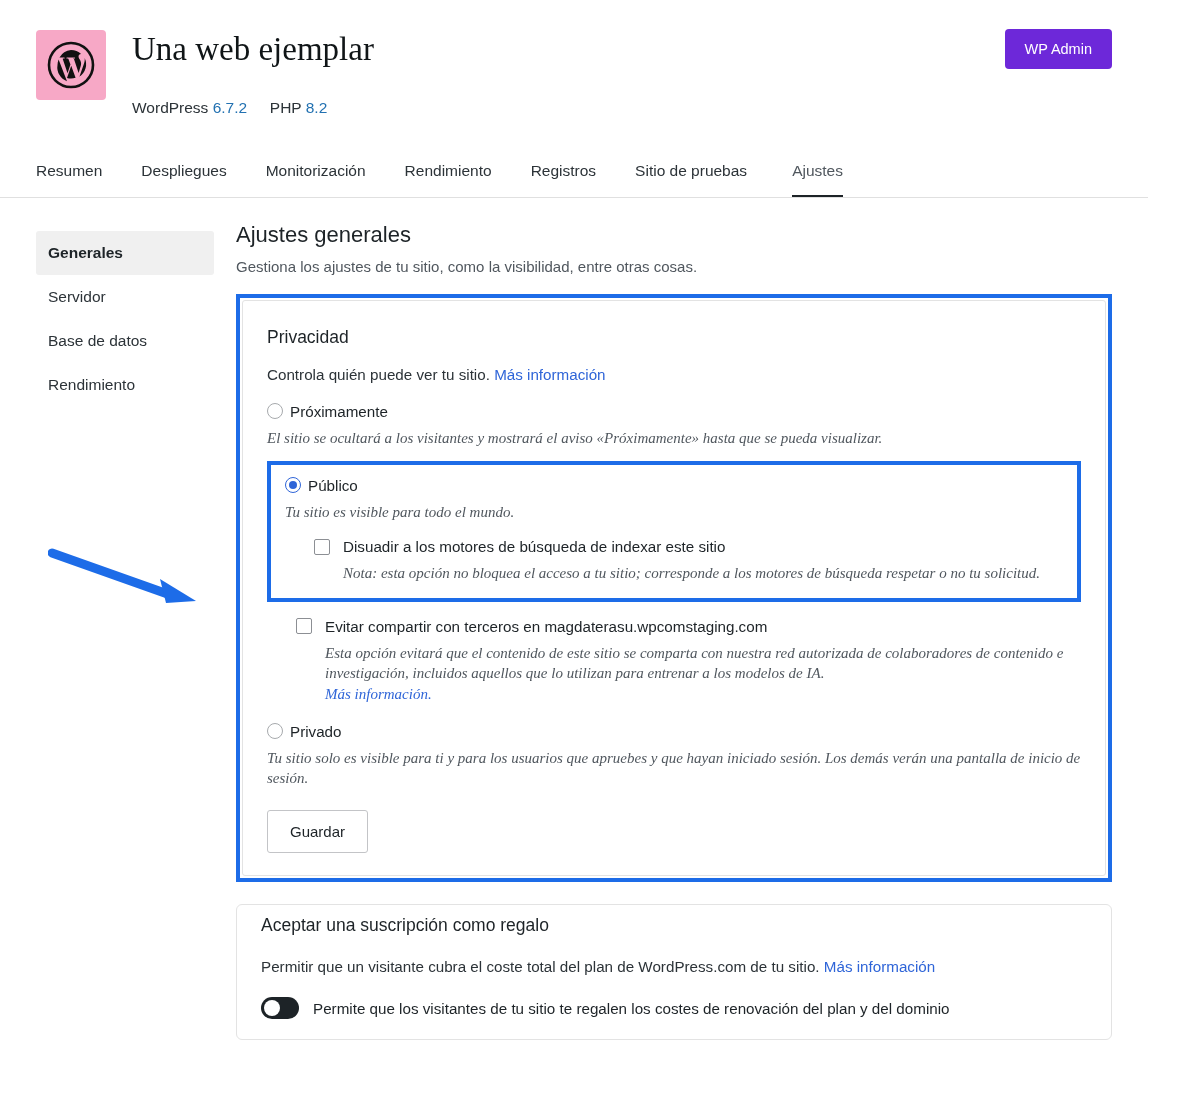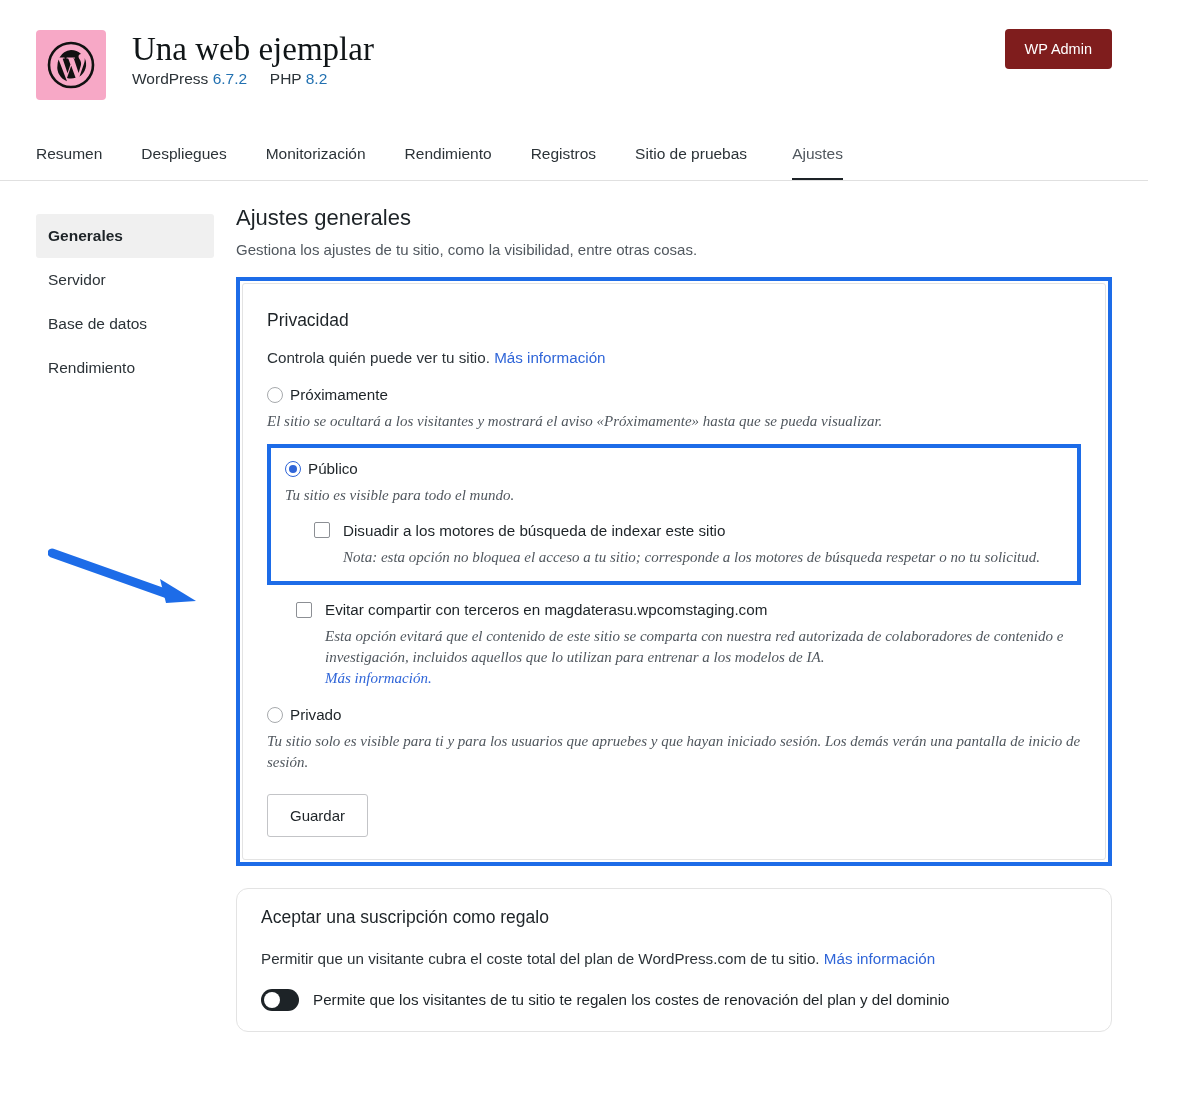--- a/index.html
+++ b/index.html
@@ -31,30 +31,31 @@
   .header-text { margin-left: 26px; padding-top: 2px; }
   .site-title {
     font-family: "Liberation Serif", serif;
     font-size: 33px;
     font-weight: 400;
     color: #101517;
     line-height: 1.2;
     margin: 0 0 0 0;
   }
   .site-meta {
+    margin-top: 29px;
     font-size: 15.5px;
     color: #2c3338;
   }
   .site-meta .val { color: #2271b1; }
   .site-meta .sep { display: inline-block; width: 14px; }
 
   .wp-admin-btn {
     position: absolute;
     top: 29px; right: 36px;
-    background: #7f1d1d;
+    background: #6d28d9;
     color: #fff;
     border: none;
     border-radius: 4px;
     font-size: 14.5px;
     padding: 12px 20px;
     cursor: pointer;
     font-family: "Liberation Sans", sans-serif;
   }
 
   
@@ -213,22 +214,22 @@
     color: #1d2327;
     padding: 12px 22px;
     cursor: pointer;
     font-family: "Liberation Sans", sans-serif;
   }
 
   .card2 {
     margin-top: 22px;
     background: #fff;
     border: 1px solid #e3e3e3;
-    border-radius: 12px;
-    padding: 18px 24px 20px 24px;
+    border-radius: 6px;
+    padding: 10px 24px 20px 24px;
   }
   .card2-title { font-size: 17.5px; color: #1d2327; margin: 0 0 22px 0; font-weight: 400; }
   .card2-desc { font-size: 15.2px; color: #2c3338; margin: 0 0 22px 0; }
   .toggle-row { display: flex; align-items: center; gap: 14px; }
   .toggle {
     width: 38px; height: 22px;
     background: #1d2327;
     border-radius: 11px;
     position: relative;
     flex: 0 0 auto;

